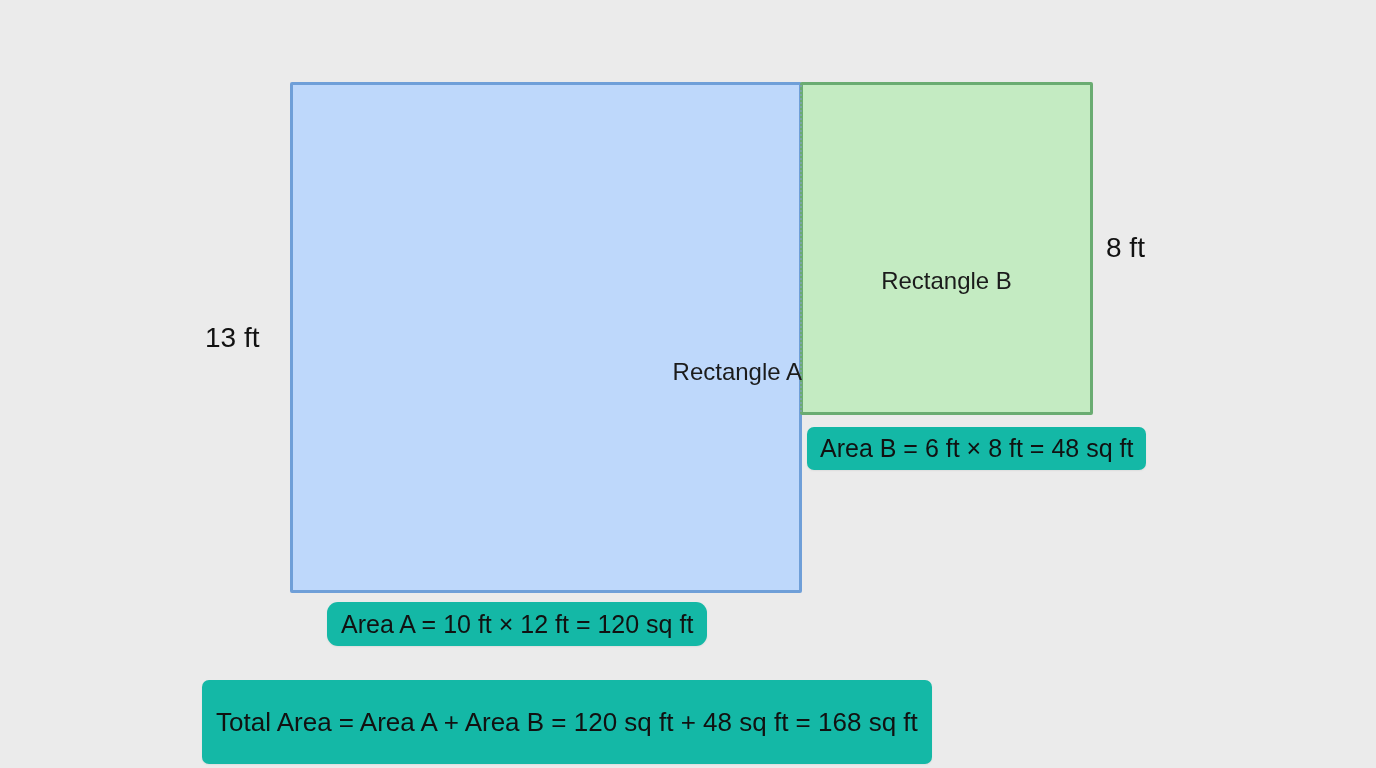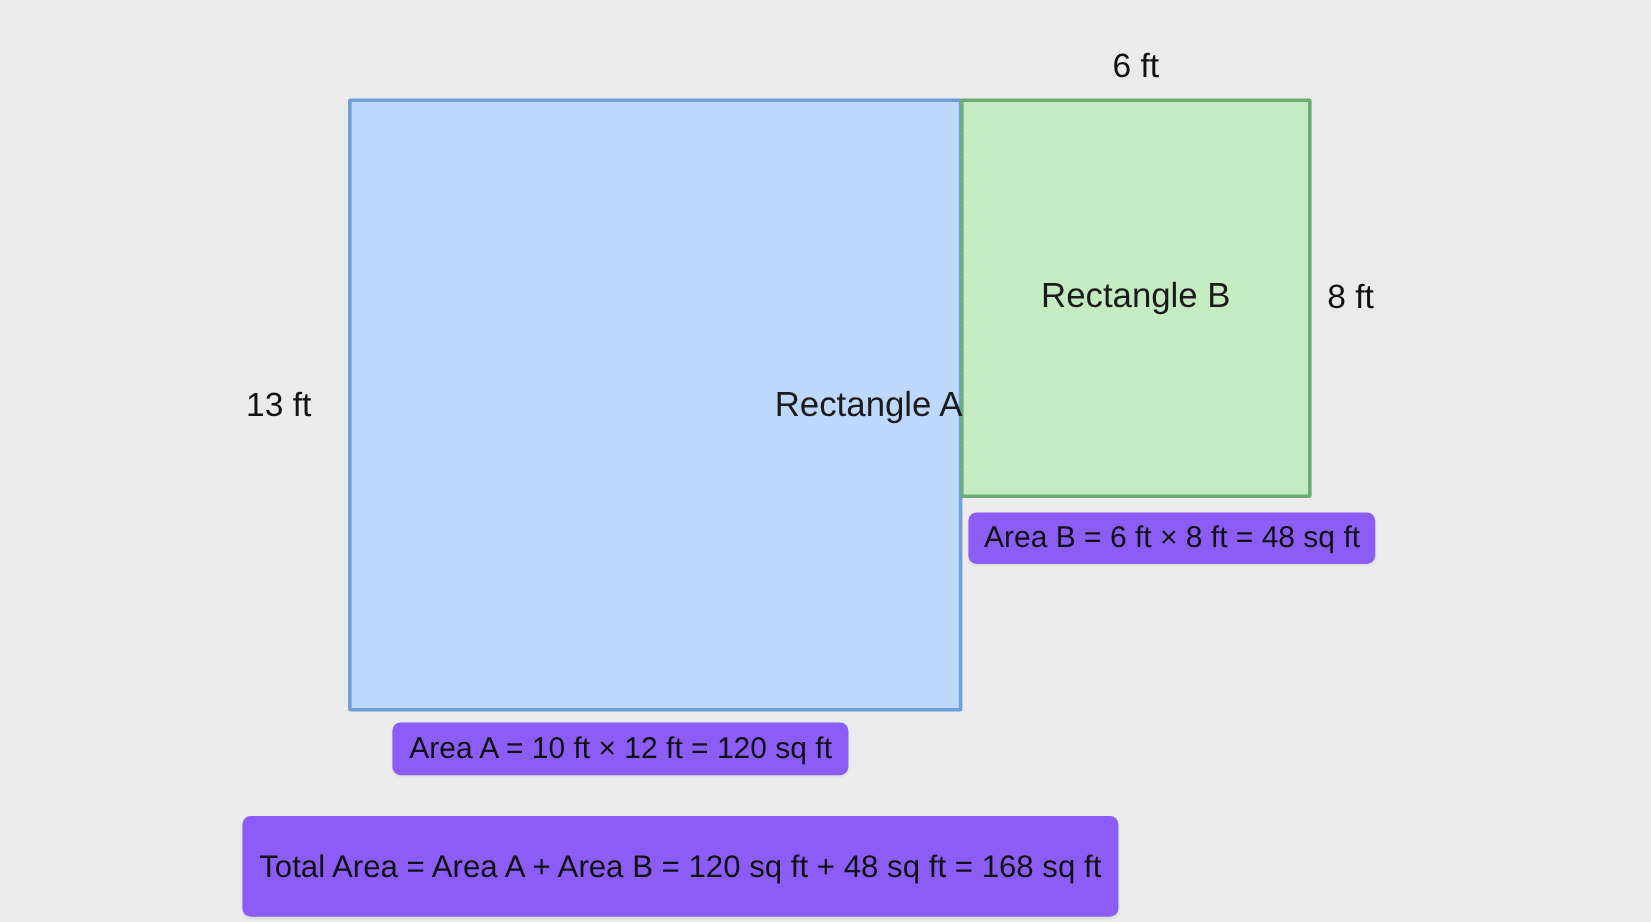--- a/index.html
+++ b/index.html
@@ -51,23 +51,24 @@
     width: 0;
     height: 327px;
     border-left: 2px dotted #7fa3ae;
     opacity: .85;
   }
 
   
   .shape-label {
     position: absolute;
     color: #1b1b1b;
-    font-size: 29px;
+    font-size: 24px;
     line-height: 1;
     white-space: nowrap;
+    margin-top: 36px;
   }
   #label-rect-a {
     left: 290px;
     top: 324px;
     width: 512px;
     text-align: right;
   }
   #label-rect-b {
     left: 800px;
     top: 233px;
@@ -102,57 +103,57 @@
   }
   #dim-right-b {
     left: 1106px;
     top: 234px;
     text-align: left;
   }
 
   
   .callout {
     position: absolute;
-    background: #8b5cf6;
+    background: #14b8a6;
     border-radius: 7px;
     color: #111111;
     white-space: nowrap;
     display: flex;
     align-items: center;
     box-shadow: 0 1px 2px rgba(0,0,0,0.06);
   }
   #callout-area-b {
     left: 807px;
     top: 427px;
     height: 43px;
     padding: 0 13px;
     font-size: 25px;
   }
   #callout-area-a {
     left: 327px;
     top: 602px;
     height: 44px;
     padding: 0 14px;
     font-size: 25px;
+    border-radius: 11px;
   }
   #callout-total {
     left: 202px;
     top: 680px;
     height: 52px;
     padding: 16px 14px;
     font-size: 26px;
   }
 </style>
 </head>
 <body>
 
 <div id="stage">
 
 
-  <div class="dim" id="dim-top-b">6 ft</div>
 
   <div class="dim" id="dim-left-a">13 ft</div>
 
   <div class="dim" id="dim-right-b">8 ft</div>
 
   <div class="rect" id="rect-a"></div>
 
   <div class="rect" id="rect-b"></div>
 
   <div id="divider"></div>

